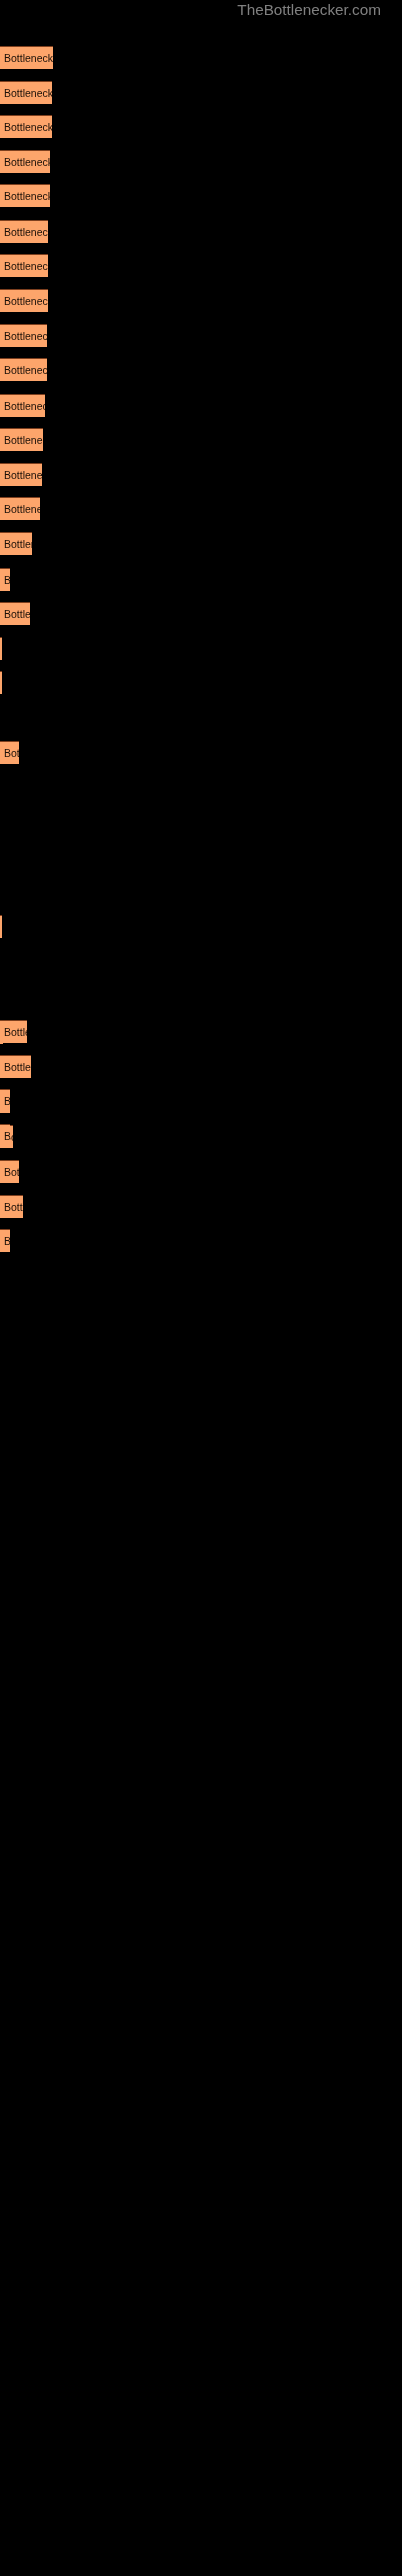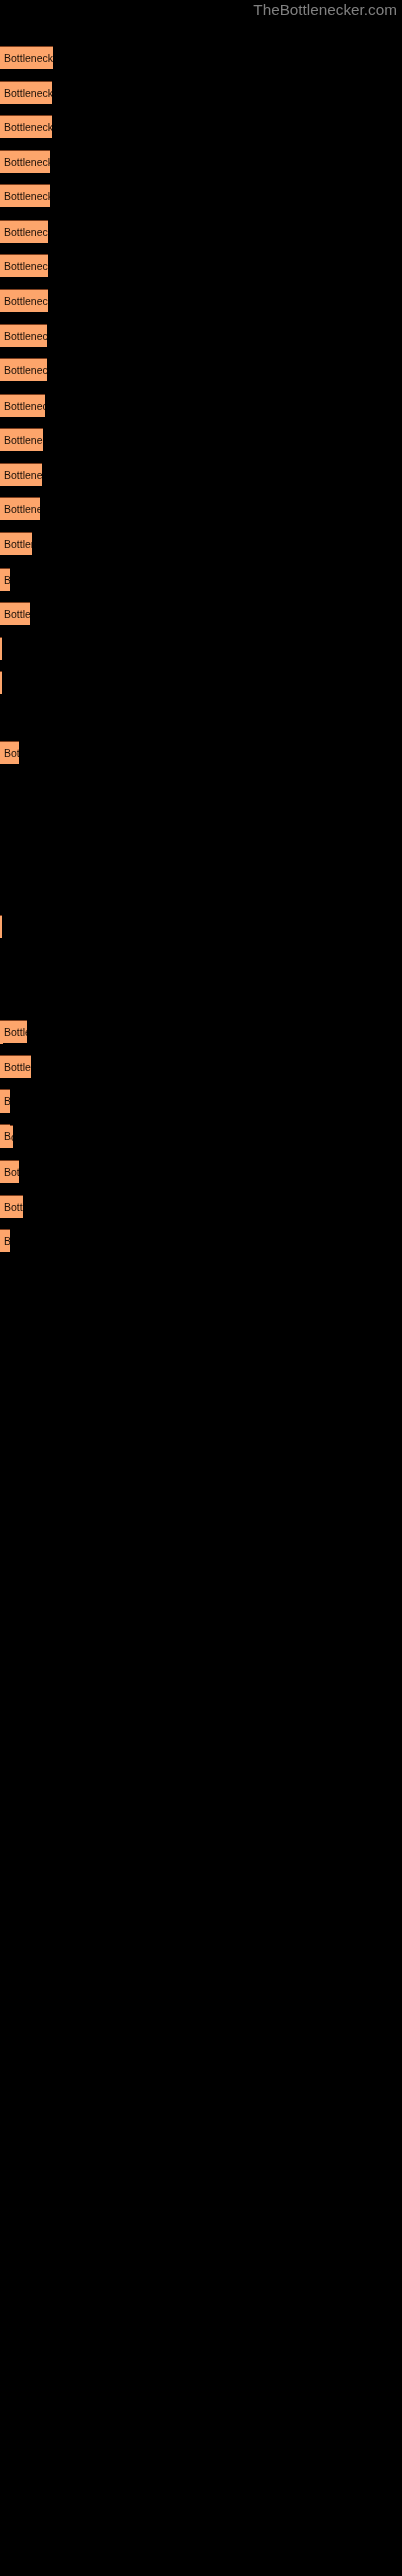--- a/index.html
+++ b/index.html
@@ -17,21 +17,21 @@
   #chart-root {
     position: absolute;
     left: 0;
     top: 0;
     width: 403px;
     height: 2576px;
     background: #000000;
   }
   #site-title {
     position: absolute;
-    right: 6px;
+    right: 22px;
     top: 0.8px;
     color: #808080;
     font-size: 15.3px;
     font-family: "Liberation Sans", sans-serif;
     letter-spacing: 0px;
     white-space: nowrap;
     text-align: right;
   }
   #bars-layer {
     position: absolute;

